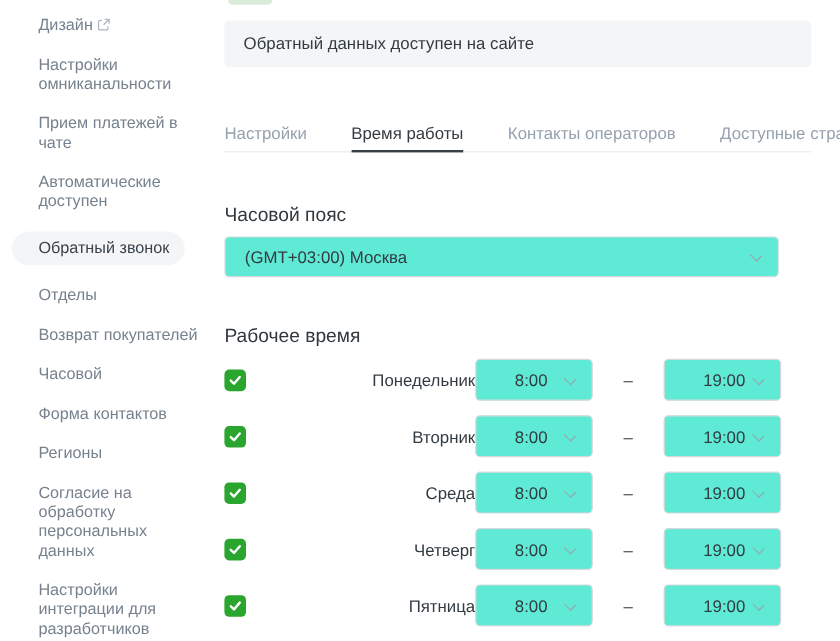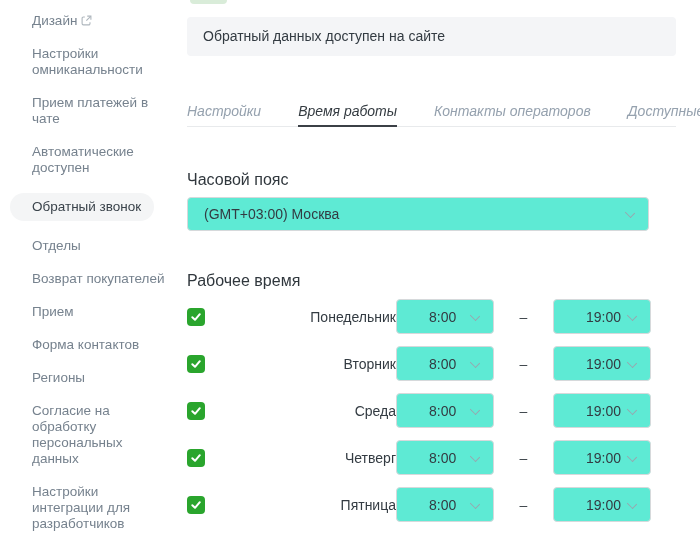--- a/index.html
+++ b/index.html
@@ -21,21 +21,21 @@
   
   .main { position:absolute; left:187px; top:0; width:489px; }
   .toggle-remnant { position:absolute; left:3px; top:0; width:37px; height:4px;
     background:#d9ecd9; border-radius:0 0 5px 5px; }
   .banner { margin-top:17px; height:39px; background:var(--banner_bg,#f4f5f7);
     border-radius:4px; font-size:14px; line-height:39px; padding-left:16px;
     color:var(--text_dark,#333b42); }
 
   .tabs { display:flex; gap:37px; margin-top:47px; border-bottom:1px solid var(--tab_border,#e8eaec); }
   .tab { font-size:14px; line-height:17px; padding-bottom:6px; color:var(--tab_inactive,#95a1ae);
-    cursor:pointer; white-space:nowrap; position:relative;font-style:italic; }
+    cursor:pointer; white-space:nowrap; position:relative; }
   .tab.active { color:var(--tab_active,#343b41); }
   .tab.active::after { content:""; position:absolute; left:0; right:0; bottom:-1px;
     height:2px; background:#3b4046; }
 
   h2 { font-size:16px; font-weight:400; color:#30373d; }
   .tz-heading { margin-top:44px; }
   .select-box { position:relative; height:34px; border:1px solid var(--border,#d6d9db);
     border-radius:4px; background:#5eead4; font-size:14px; color:var(--text_dark,#333b42);
     display:flex; align-items:center; padding:0 30px 0 16px; cursor:pointer; }
   .tz-select { margin-top:8px; width:462px; }
@@ -64,21 +64,21 @@
           <path d="M6.8 1.2h4v4" fill="none" stroke="#aeb6bd" stroke-width="1.2"></path>
           <path d="M10.6 1.4L5.8 6.2" fill="none" stroke="#aeb6bd" stroke-width="1.2"></path>
         </svg></span>
   </div>
   <div class="side-item">Настройки омниканальности</div>
   <div class="side-item">Прием платежей в чате</div>
   <div class="side-item">Автоматические доступен</div>
   <div class="side-item active">Обратный звонок</div>
   <div class="side-item">Отделы</div>
   <div class="side-item">Возврат покупателей</div>
-  <div class="side-item">Прием</div>
+  <div class="side-item">Часовой</div>
   <div class="side-item">Форма контактов</div>
   <div class="side-item">Регионы</div>
   <div class="side-item">Согласие на обработку персональных данных</div>
   <div class="side-item">Настройки интеграции для разработчиков</div>
 </nav>
 
 <main class="main">
   <div class="toggle-remnant"></div>
 
   <div class="banner">Обратный данных доступен на сайте</div>

